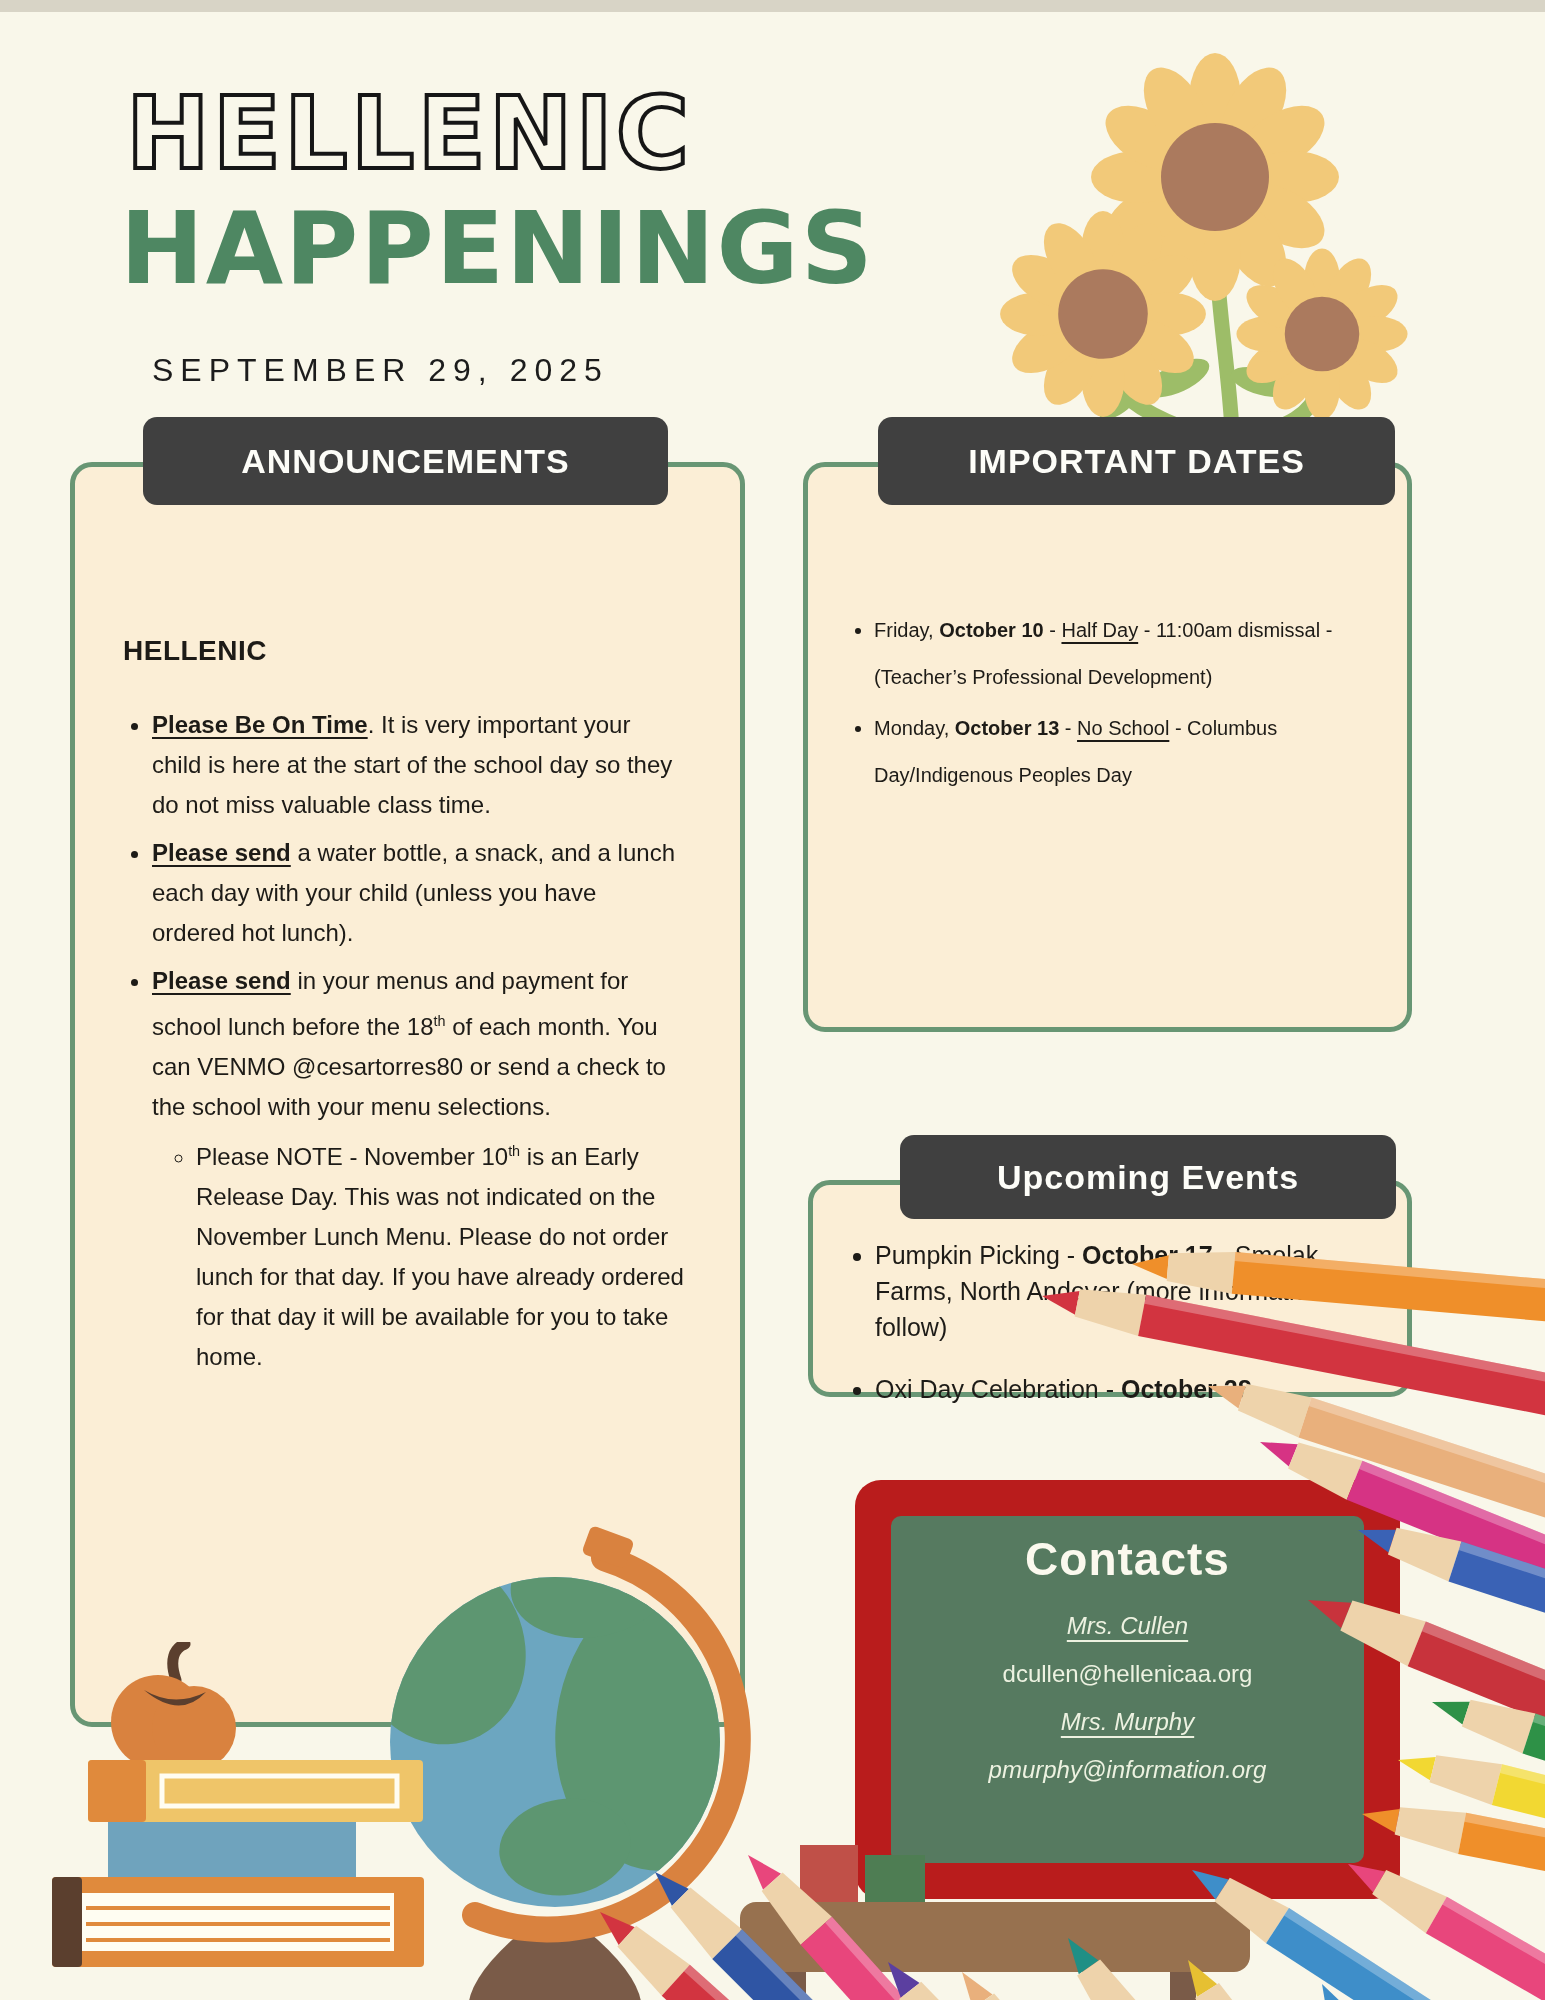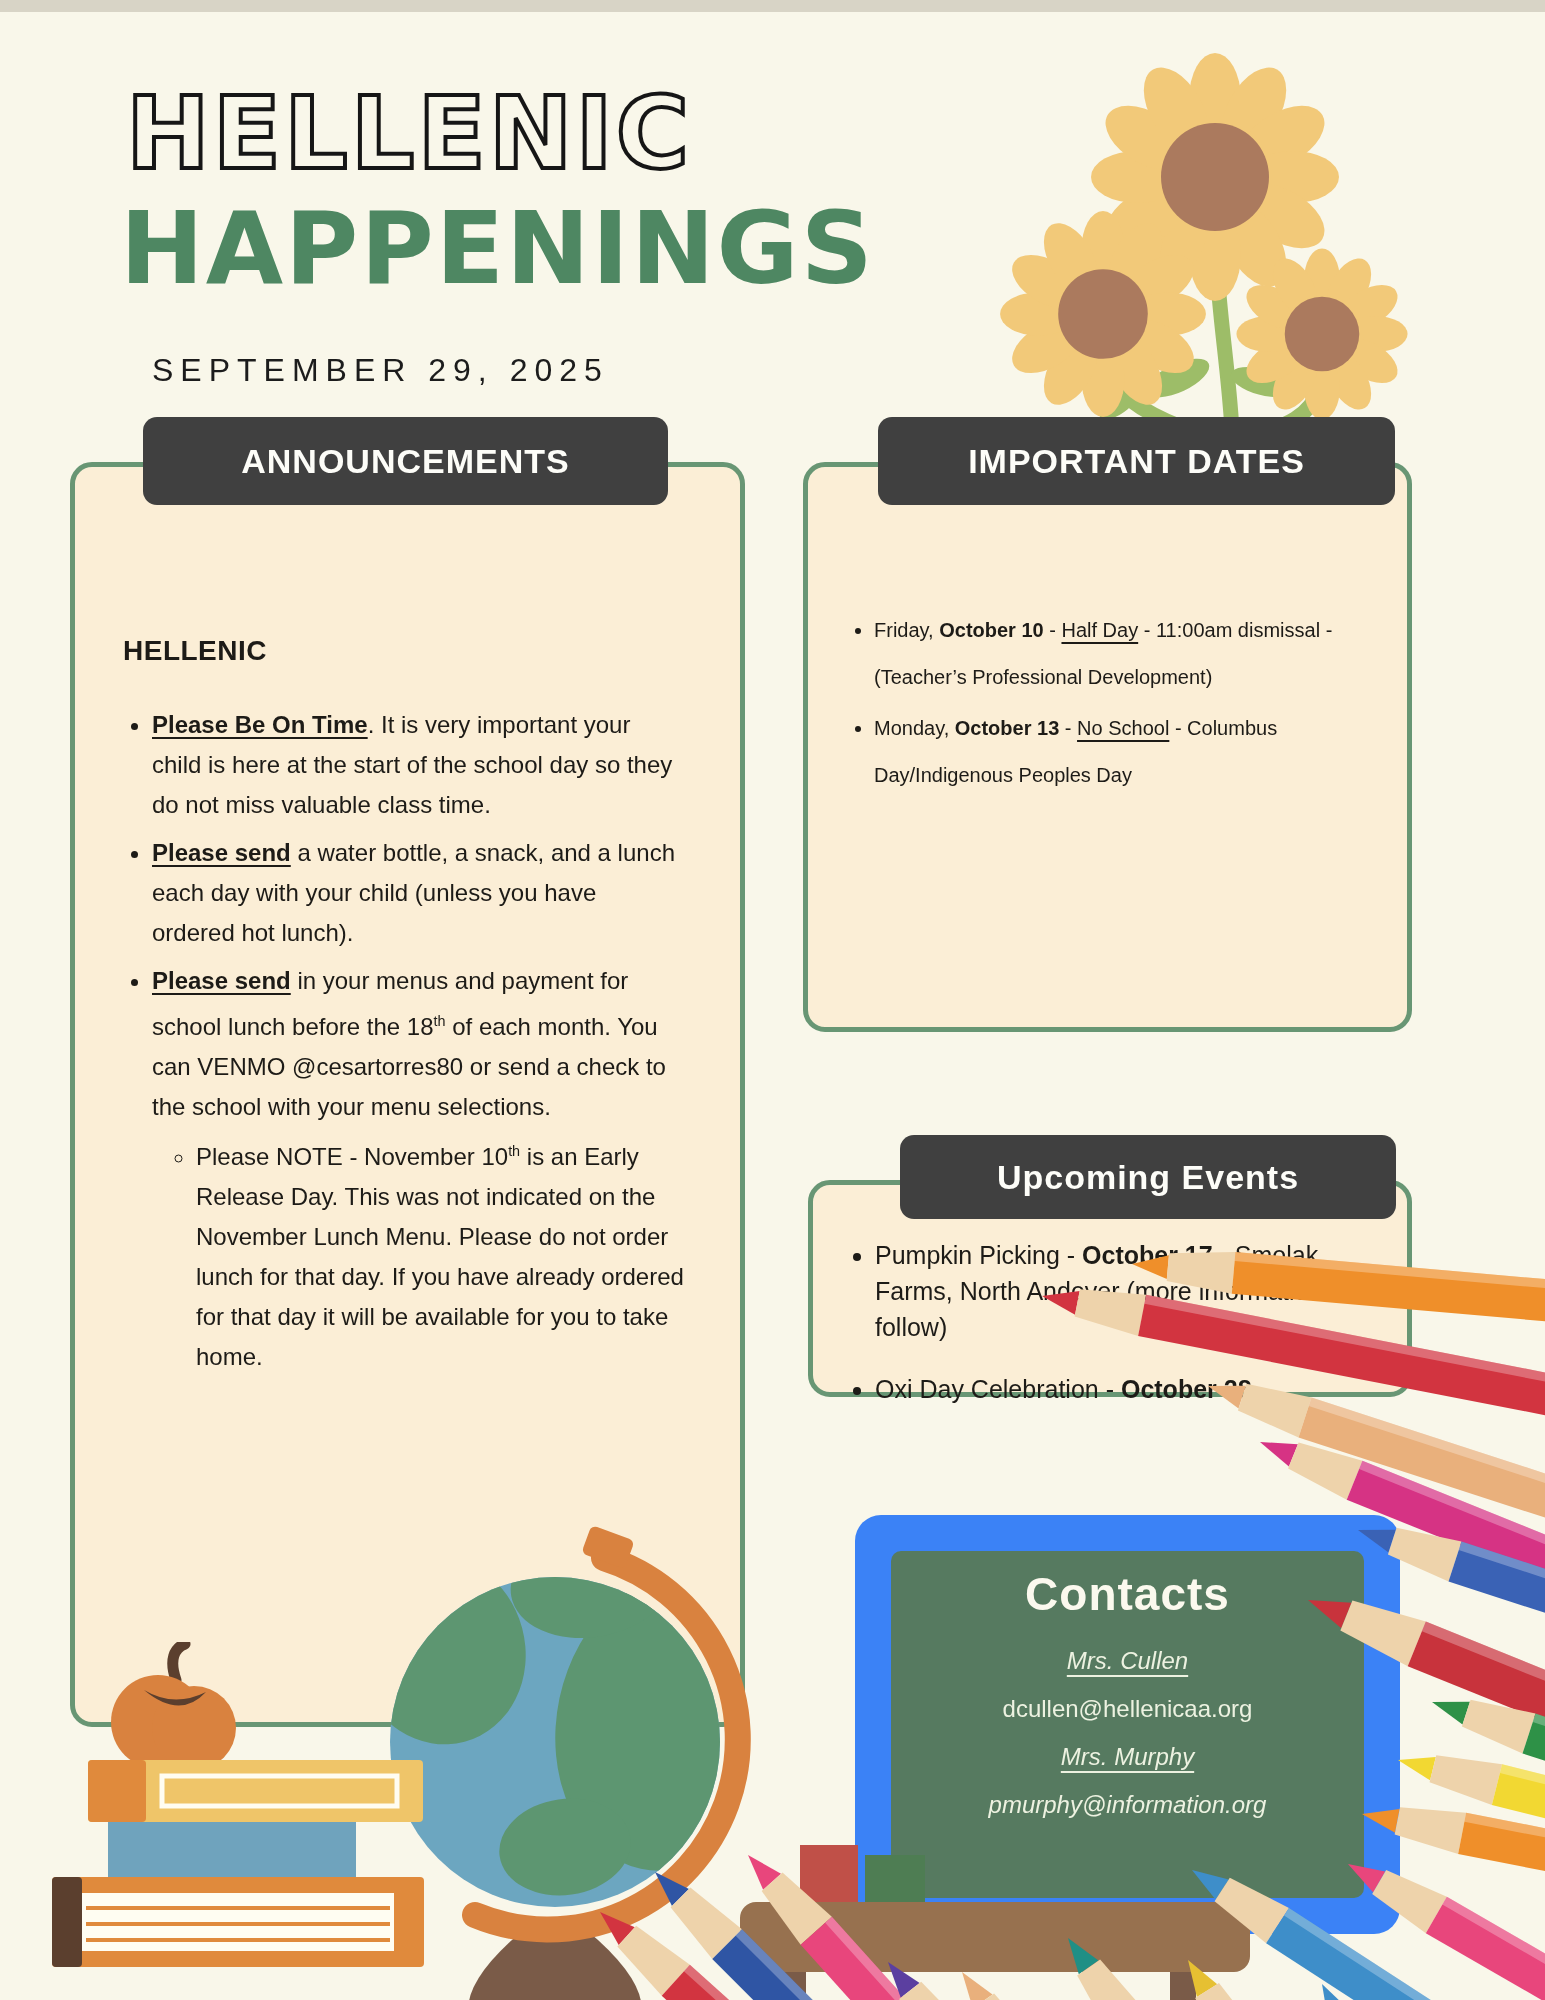--- a/index.html
+++ b/index.html
@@ -63,22 +63,22 @@
   .b { font-weight: bold; }
   .u { text-decoration: underline; text-underline-offset: 5px; }
   
   .ue-list {
     position: absolute; left: 32px; top: 52px; width: 548px;
     font-size: 25px; line-height: 36px; list-style: disc; padding-left: 30px;
   }
   .ue-list > li { margin-bottom: 26px; }
   
   .chalk-frame {
-    position: absolute; left: 855px; top: 1503px; width: 545px; height: 419px;
-    background: #3b82f6; border-radius: 26px; z-index: 2; padding-left: 19px;
+    position: absolute; left: 855px; top: 1468px; width: 545px; height: 419px;
+    background: #b91c1c; border-radius: 26px; z-index: 2; padding-left: 19px;
   }
   .chalk-board {
     position: absolute; left: 36px; top: 36px; right: 36px; bottom: 36px;
     background: #567a60; border-radius: 10px; text-align: center;
   }
   .chalk-title {
     margin-top: 16px; font-size: 46px; font-weight: bold;
     color: #fbf9ee; letter-spacing: 1px;
   }
   .chalk-lines { margin-top: 16px; font-size: 24px; line-height: 48px; color: #edf2e1; }

